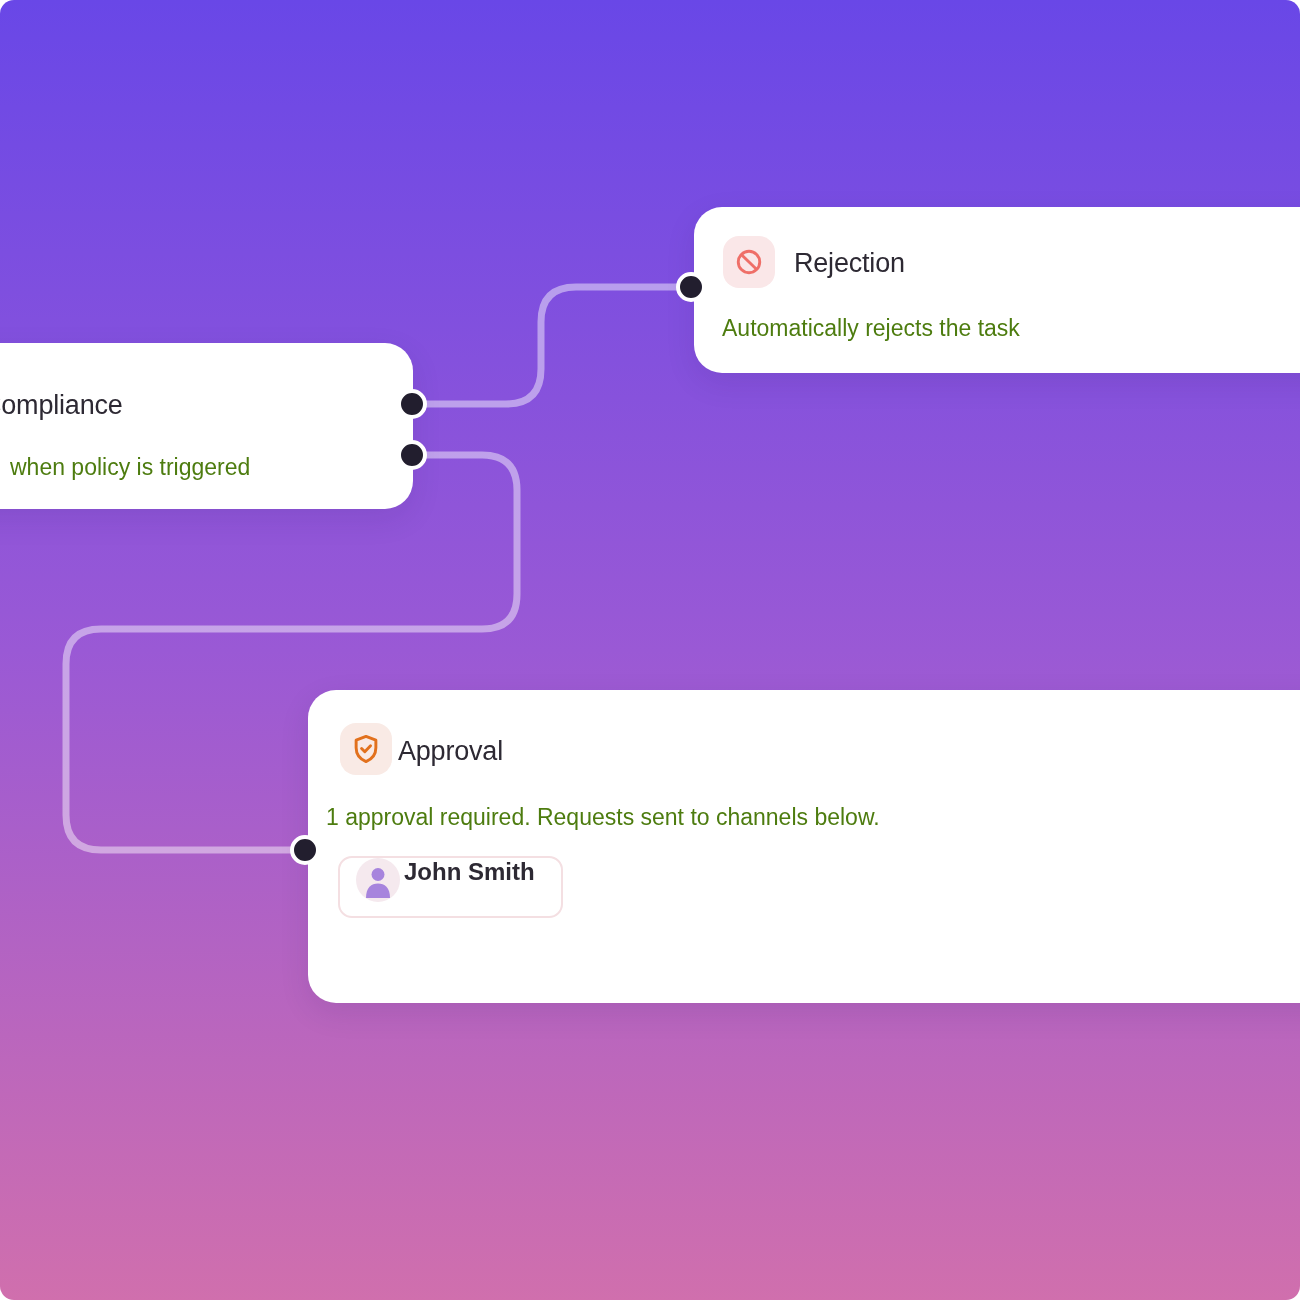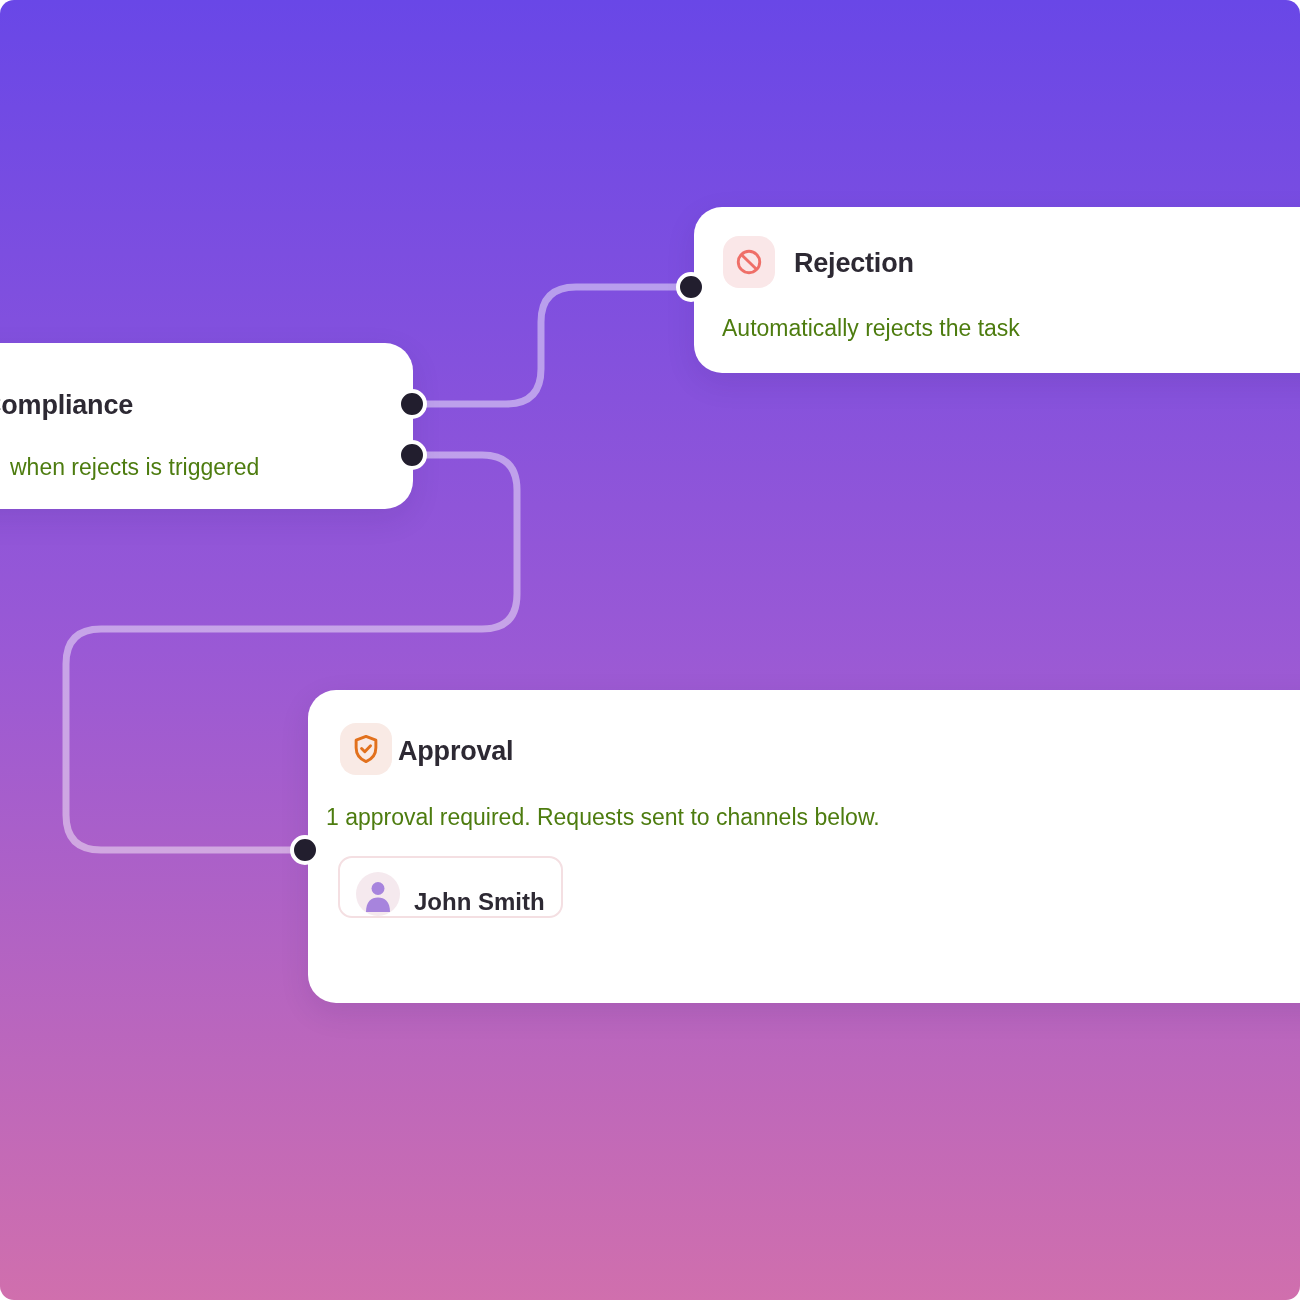--- a/index.html
+++ b/index.html
@@ -34,21 +34,21 @@
     border-radius: 28px;
     box-shadow: 0 10px 30px rgba(42,20,90,0.10);
     z-index: 2;
   }
   .card-compliance { left: -130px; top: 343px; width: 543px; height: 166px; }
   .card-rejection  { left: 694px; top: 207px; width: 660px; height: 166px; }
   .card-approval   { left: 308px; top: 690px; width: 1040px; height: 313px; }
 
   .node-title {
     position: absolute;
-    font-size: 27px; font-weight: 700; color: #2d2933;
+    font-size: 27px; font-weight: 400; color: #2d2933;
     letter-spacing: -0.2px; line-height: 34px;
     white-space: nowrap;
   }
   .node-body {
     position: absolute;
     font-size: 23px; color: #4d7c0f;
     line-height: 30px; white-space: nowrap;
   }
   .icon-badge {
     position: absolute;
@@ -69,23 +69,23 @@
 
   
   .card-approval .icon-badge   { left: 32px; top: 33px; }
   .card-approval .node-title   { left: 90px; top: 44px; }
   .card-approval .node-body.b1 { left: 18px; top: 112px; }
   .card-approval .node-body.b2 { left: 30px; top: 255px; }
 
   .approver-chip {
     position: absolute; left: 30px; top: 166px;
     height: 62px;
-    display: inline-flex; align-items: flex-end;
-    gap: 14px;
-    padding: 0 16px 0 16px;
+    display: inline-flex; align-items: flex-start;
+    gap: 4px;
+    padding: 0 26px 0 16px;
     background: #ffffff;
     border: 2px solid #f4dfe2;
     border-radius: 14px;
   }
   .avatar {
     width: 44px; height: 44px; border-radius: 50%;
     background: #f5e9ee;
     overflow: hidden;
     display: flex; align-items: center; justify-content: center;
   }
@@ -110,21 +110,21 @@
 
 <div class="canvas">
 
   <svg class="edges">
     <path class="edge" d="M 412 404 L 506 404 Q 541 404 541 369 L 541 322 Q 541 287 576 287 L 691 287"></path>
     <path class="edge" d="M 412 455 L 482 455 Q 517 455 517 490 L 517 594 Q 517 629 482 629 L 101 629 Q 66 629 66 664 L 66 815 Q 66 850 101 850 L 305 850"></path>
   </svg>
 
   <div class="card card-compliance">
     <div class="node-title">Compliance</div>
-    <div class="node-body">when rejects is triggered</div>
+    <div class="node-body">when policy is triggered</div>
   </div>
 
   <div class="card card-rejection">
     <div class="icon-badge ban">
       <svg width="30" height="30" viewBox="0 0 24 24">
         <circle cx="12" cy="12" r="8.6" fill="none" stroke="#ef6f68" stroke-width="2.3"></circle>
         <line x1="6.2" y1="6.4" x2="17.8" y2="17.6" stroke="#ef6f68" stroke-width="2.3"></line>
       </svg>
     </div>
     <div class="node-title">Rejection</div>

